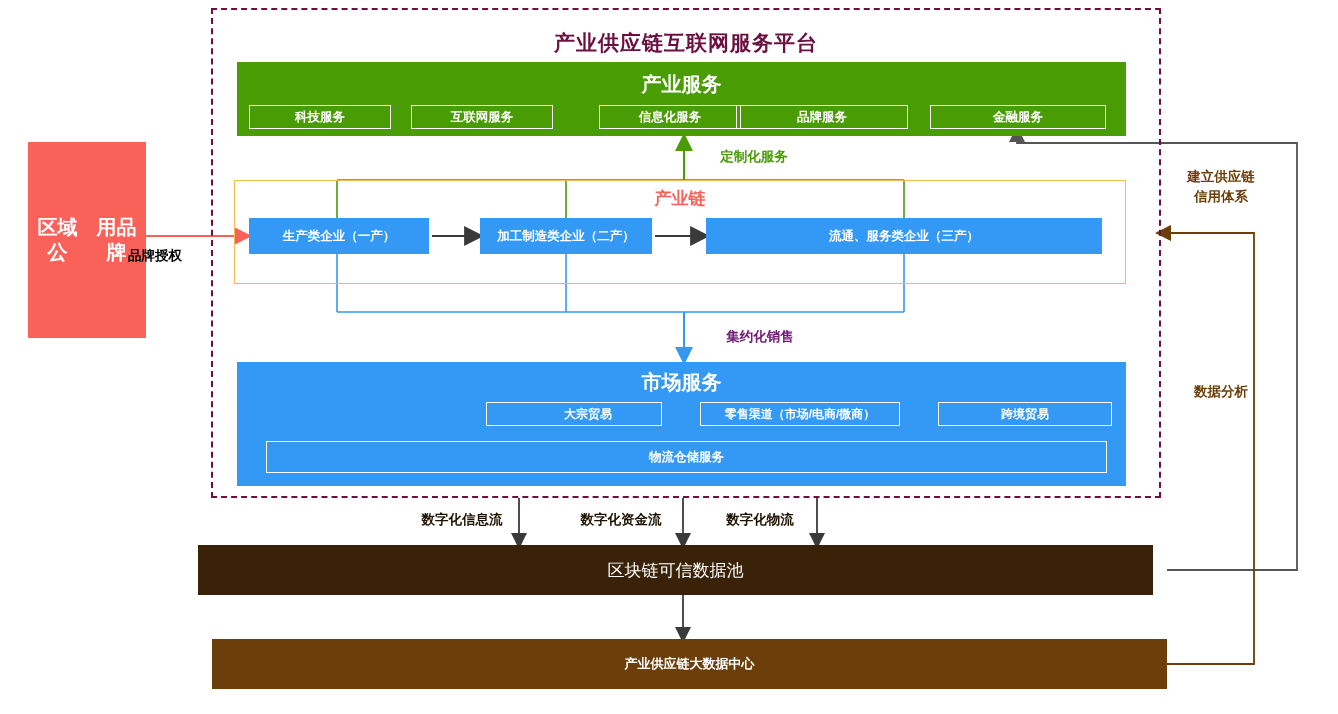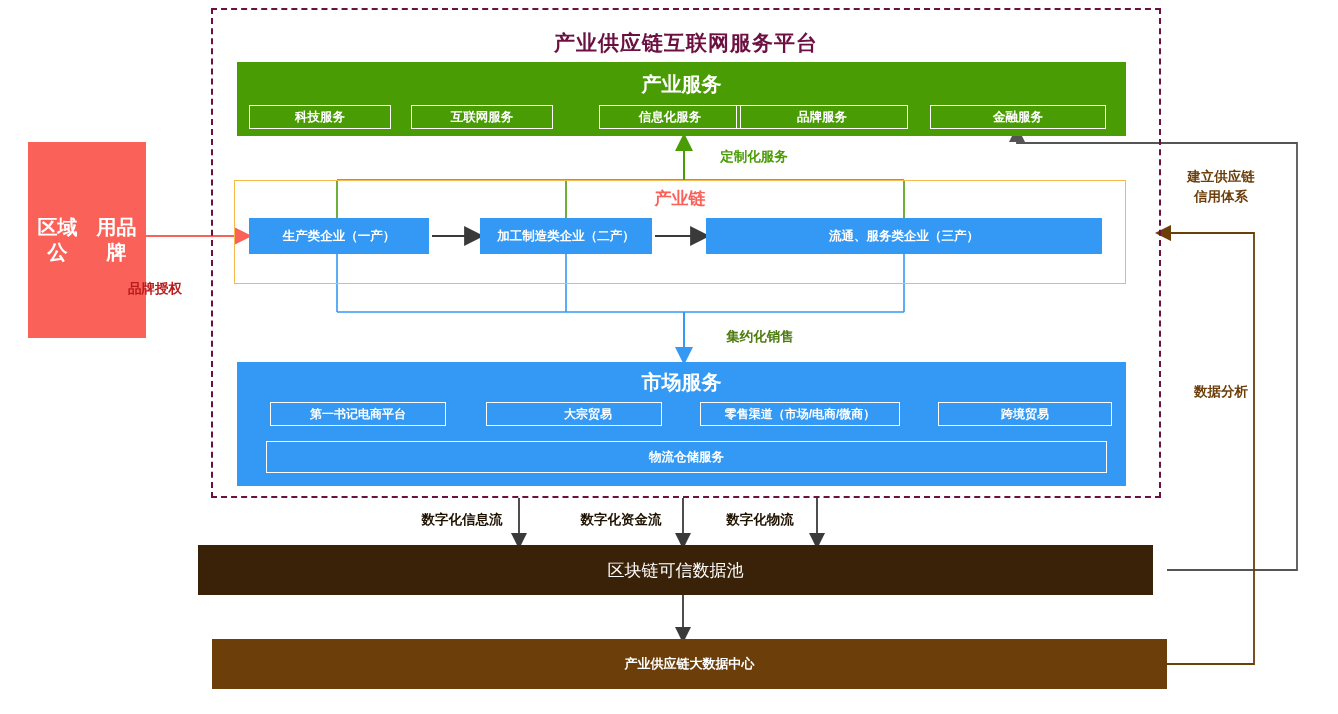--- a/index.html
+++ b/index.html
@@ -57,37 +57,37 @@
     color:#fff;font-size:12.5px;font-weight:bold;
   }
 
   
   #brand-box{
     left:28px;top:142px;width:118px;height:196px;background:#fa6159;
     color:#fff;font-size:20px;font-weight:bold;line-height:1.25;
     flex-direction:row;
   }
   #brand-auth-label{
-    left:128px;top:247px;width:96px;height:20px;color:#b91c1c;font-size:13.5px;font-weight:bold;margin-top:33px;
+    left:128px;top:247px;width:96px;height:20px;color:#000000;font-size:13.5px;font-weight:bold;
   }
 
   
   #blockchain-bar{
     left:198px;top:545px;width:955px;height:50px;background:#3a2209;
     color:#fff;font-size:17px;font-weight:normal;
   }
   #bigdata-bar{
     left:212px;top:639px;width:955px;height:50px;background:#6b3e0a;
     color:#fff;font-size:13px;font-weight:bold;
   }
 
   
   .flow-label{font-size:13.5px;font-weight:bold;height:20px;}
   #label-custom-service{left:694px;top:147px;width:120px;color:#4a9c05;text-align:left;}
-  #label-intensive-sales{left:700px;top:327px;width:120px;color:#4d7c0f;text-align:left;}
+  #label-intensive-sales{left:700px;top:327px;width:120px;color:#701a75;text-align:left;}
   #label-info-flow{left:406px;top:510px;width:112px;color:#1f1200;}
   #label-fund-flow{left:565px;top:510px;width:112px;color:#1f1200;}
   #label-logistics-flow{left:704px;top:510px;width:112px;color:#1f1200;}
   #label-credit-system{left:1168px;top:167px;width:106px;color:#6b3e0a;font-size:13.5px;
     font-weight:bold;line-height:1.45;text-align:center;}
   #label-data-analysis{left:1168px;top:383px;width:106px;color:#6b3e0a;font-size:13.5px;
     font-weight:bold;text-align:center;}
 
   svg#wires{position:absolute;left:0;top:0;width:1338px;height:714px;pointer-events:none;}
 </style>
@@ -165,21 +165,20 @@
   <div class="abs" id="chain-frame"></div>
   <div class="abs ctr" id="chain-label">产业链</div>
 
   <div class="abs ctr blue-node" style="left:249px;width:180px;">生产类企业（一产）</div>
   <div class="abs ctr blue-node" style="left:480px;width:172px;">加工制造类企业（二产）</div>
   <div class="abs ctr blue-node" style="left:706px;width:396px;">流通、服务类企业（三产）</div>
 
   <div class="abs" id="market-services"></div>
   <div class="abs ctr" id="market-services-title">市场服务</div>
 
-  <div class="abs ctr blue-chip" style="left:270px;width:176px;">第一书记电商平台</div>
   <div class="abs ctr blue-chip" style="left:486px;width:176px;padding-left:28px;">大宗贸易</div>
   <div class="abs ctr blue-chip" style="left:700px;width:200px;">零售渠道（市场/电商/微商）</div>
   <div class="abs ctr blue-chip" style="left:938px;width:174px;">跨境贸易</div>
   <div class="abs ctr" id="logistics-chip">物流仓储服务</div>
 
   <div class="abs ctr" id="brand-box">
     <span>区域公</span>
     <span>用品牌</span>
   </div>
   <div class="abs" id="brand-auth-label">品牌授权</div>

